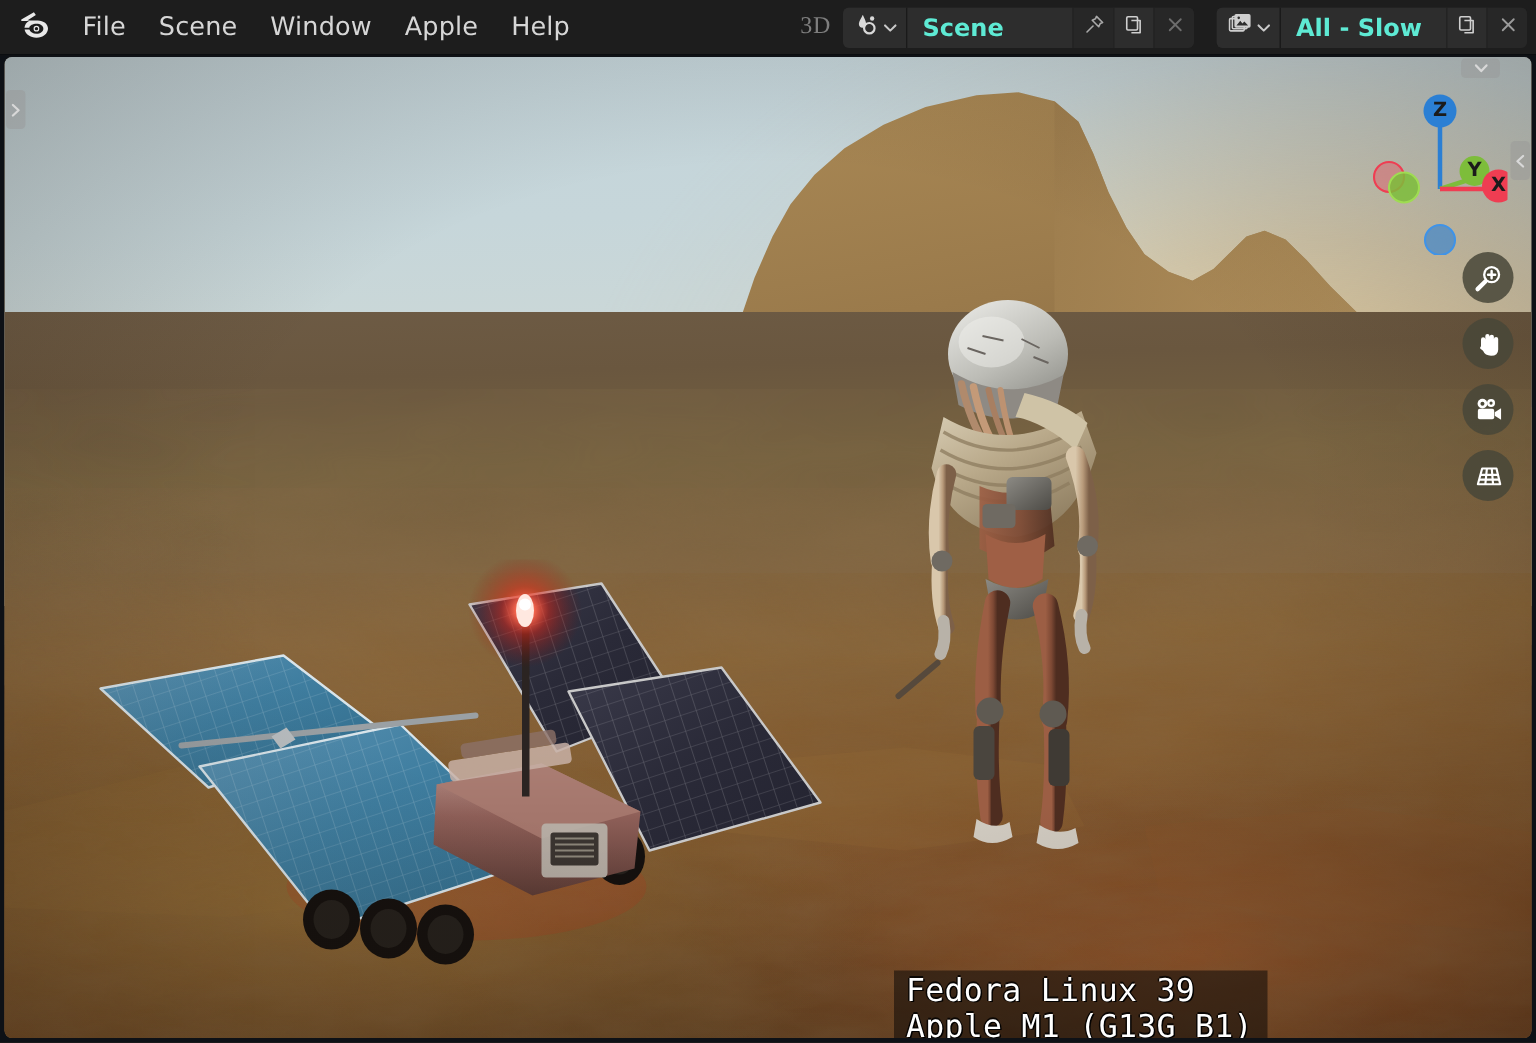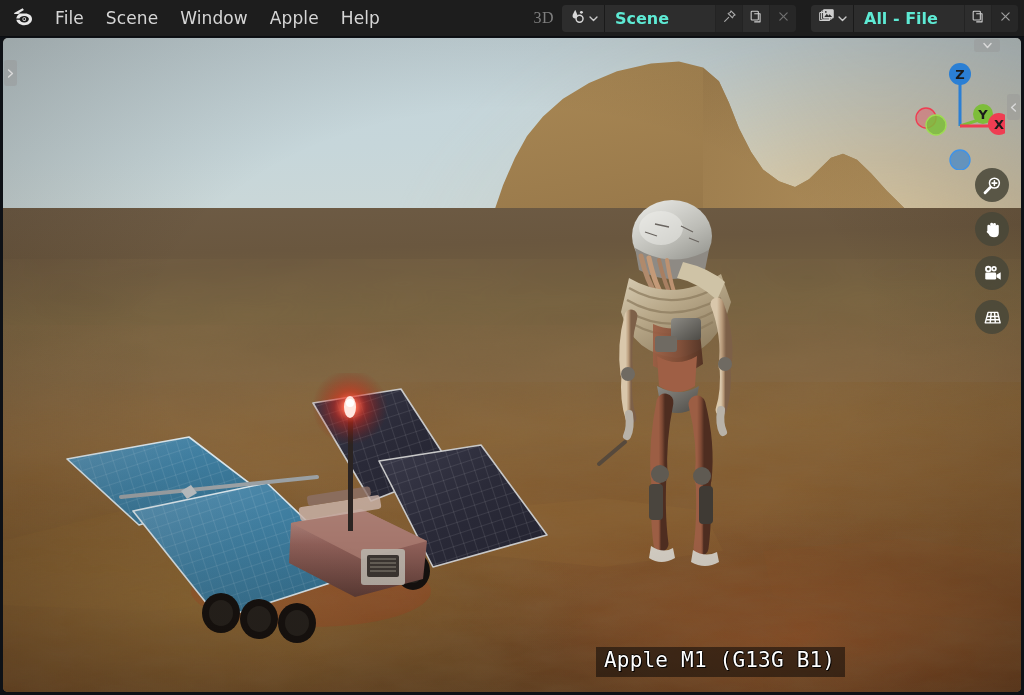--- a/index.html
+++ b/index.html
@@ -276,21 +276,21 @@
             <path d="M7.4 10.6 L10.4 6.8 L12.1 9.0 L13.6 7.4 L16.6 10.6 Z" fill="#2d2d2d"></path>
             <circle cx="9.2" cy="4.6" r="1.0" fill="#2d2d2d"></circle>
           </svg>
         </span>
         <span>
           <svg width="11" height="11" viewBox="0 0 12 12">
             <path d="M2.2 4.3 L6 8.1 L9.8 4.3" fill="none" stroke="#c9c9c9" stroke-width="1.5" stroke-linecap="round" stroke-linejoin="round"></path>
           </svg>
         </span>
       </div>
-      <div class="db-name">All - File</div>
+      <div class="db-name">All - Slow</div>
       <div class="db-btn">
         <span>
           <svg width="15" height="15" viewBox="0 0 18 18">
             <rect x="2.6" y="2.6" width="8.6" height="10.6" rx="1" fill="none" stroke="#cfcfcf" stroke-width="1.3"></rect>
             <path d="M6.3 5.6 h7 v9.8 h-7" fill="none" stroke="#cfcfcf" stroke-width="1.3" stroke-linejoin="round"></path>
           </svg>
         </span>
       </div>
       <div class="db-btn dim">
         <span>
@@ -602,19 +602,22 @@
       </svg>
     </div>
     <div class="rgn-arrow rgn-top">
       <svg width="11" height="9" viewBox="0 0 11 9">
         <path d="M2 2.6 L5.5 6.4 L9 2.6" fill="none" stroke="#d8d8d8" stroke-width="1.5" stroke-linecap="round" stroke-linejoin="round"></path>
       </svg>
     </div>
 
     <div class="hud">
       <span class="hud-row">
+        <span class="hud-val">Fedora Linux 39</span>
+      </span>
+      <span class="hud-row">
         <span class="hud-val">Apple M1 (G13G B1)</span>
       </span>
 
     </div>
 
   </div>
 </div>
 
 </body></html>

